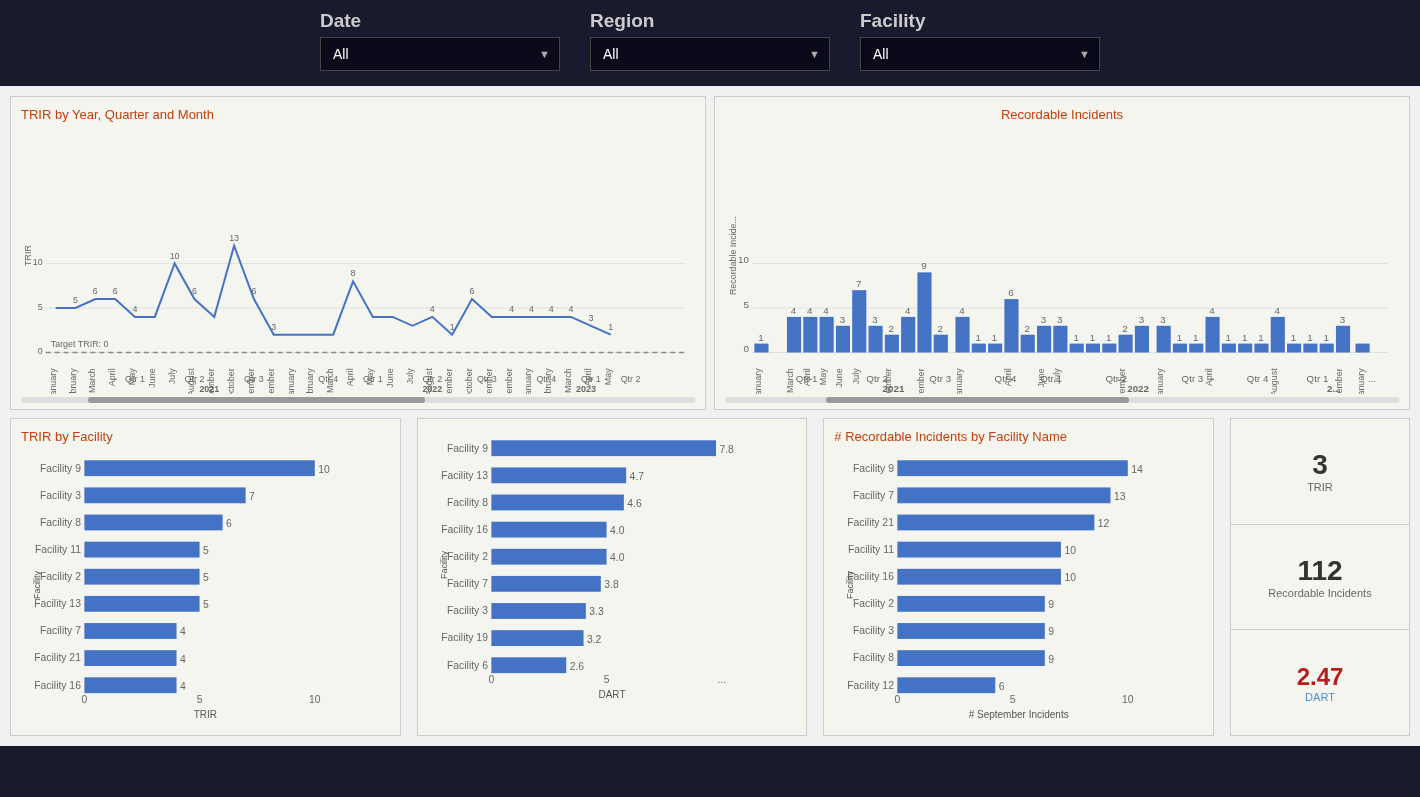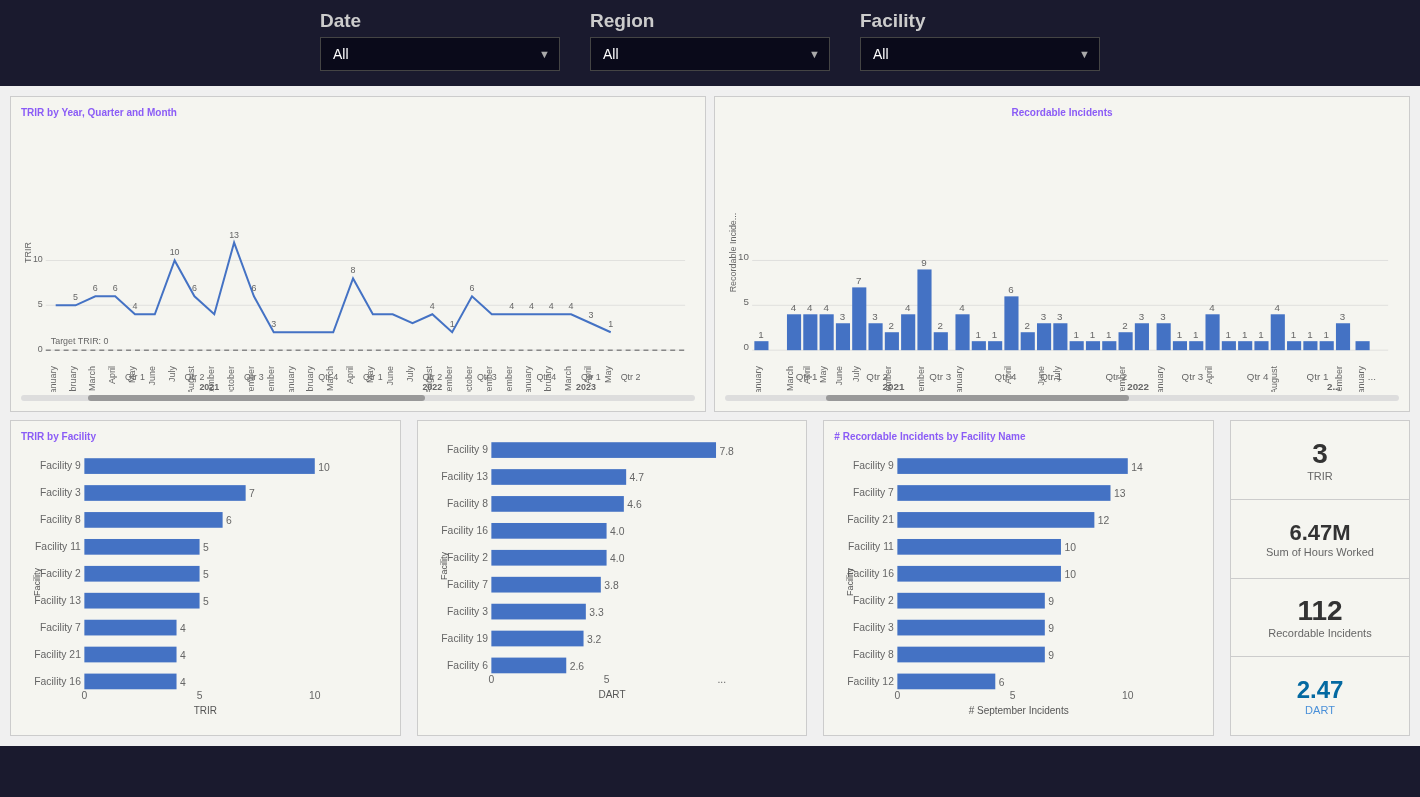--- a/index.html
+++ b/index.html
@@ -62,23 +62,23 @@
       height: 660px;
     }
     .chart-panel {
       background: #f5f5f0;
       border: 1px solid #ccc;
       padding: 10px;
       position: relative;
       overflow: hidden;
     }
     .chart-title {
-      font-size: 10px;
-      font-weight: 700;
-      color: #8b5cf6;
+      font-size: 13px;
+      font-weight: 400;
+      color: #c2410c;
       margin-bottom: 5px;
     }
     .bottom-row {
       display: grid;
       grid-column: 1 / 3;
       grid-template-columns: 1fr 1fr 1fr 180px;
       gap: 8px;
     }
     .kpi-panel {
       background: #f5f5f0;
@@ -94,21 +94,21 @@
       justify-content: center;
       border-bottom: 1px solid #ccc;
       padding: 8px;
     }
     .kpi-item:last-child { border-bottom: none; }
     .kpi-value {
       font-size: 28px;
       font-weight: 700;
       color: #333;
     }
-    .kpi-value.dart-color { color: #0369a1; font-size: 24px; }
+    .kpi-value.dart-color { color: #b91c1c; font-size: 24px; }
     .kpi-label {
       font-size: 11px;
       color: #666;
       text-align: center;
     }
 
     
     .chart-container {
       width: 100%;
       height: calc(100% - 25px);
@@ -549,24 +549,20 @@
         <div style="text-align:center; font-size:10px; color:#555;"># September Incidents</div>
       </div>
     </div>
 
     <div class="kpi-panel">
       <div class="kpi-item">
         <span class="kpi-value">3</span>
         <span class="kpi-label">TRIR</span>
       </div>
       <div class="kpi-item">
-        <span class="kpi-value" style="font-size:22px;">6.47M</span>
-        <span class="kpi-label">Sum of  Hours Worked</span>
-      </div>
-      <div class="kpi-item">
         <span class="kpi-value">112</span>
         <span class="kpi-label">Recordable Incidents</span>
       </div>
       <div class="kpi-item">
         <span class="kpi-value dart-color">2.47</span>
         <span class="kpi-label" style="color:#4a90d9;">DART</span>
       </div>
     </div>
 
   </div>

